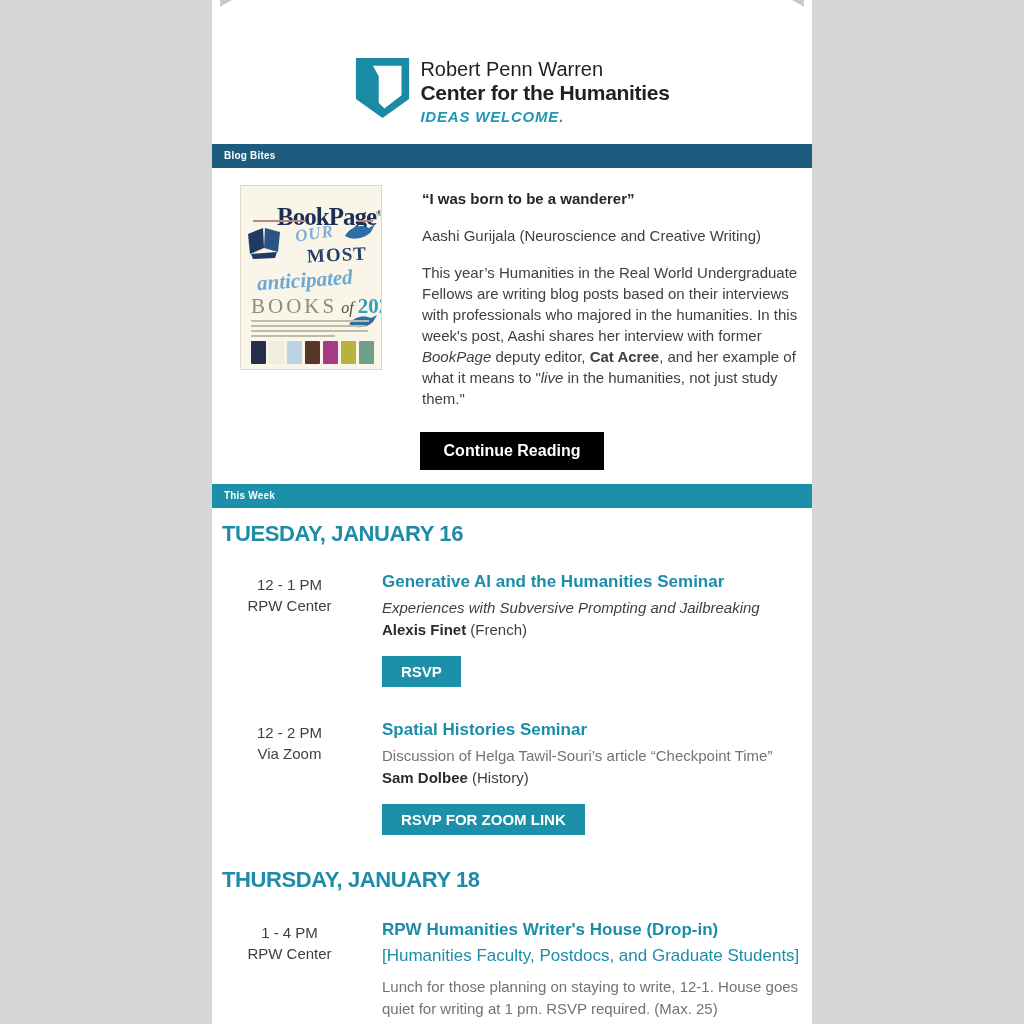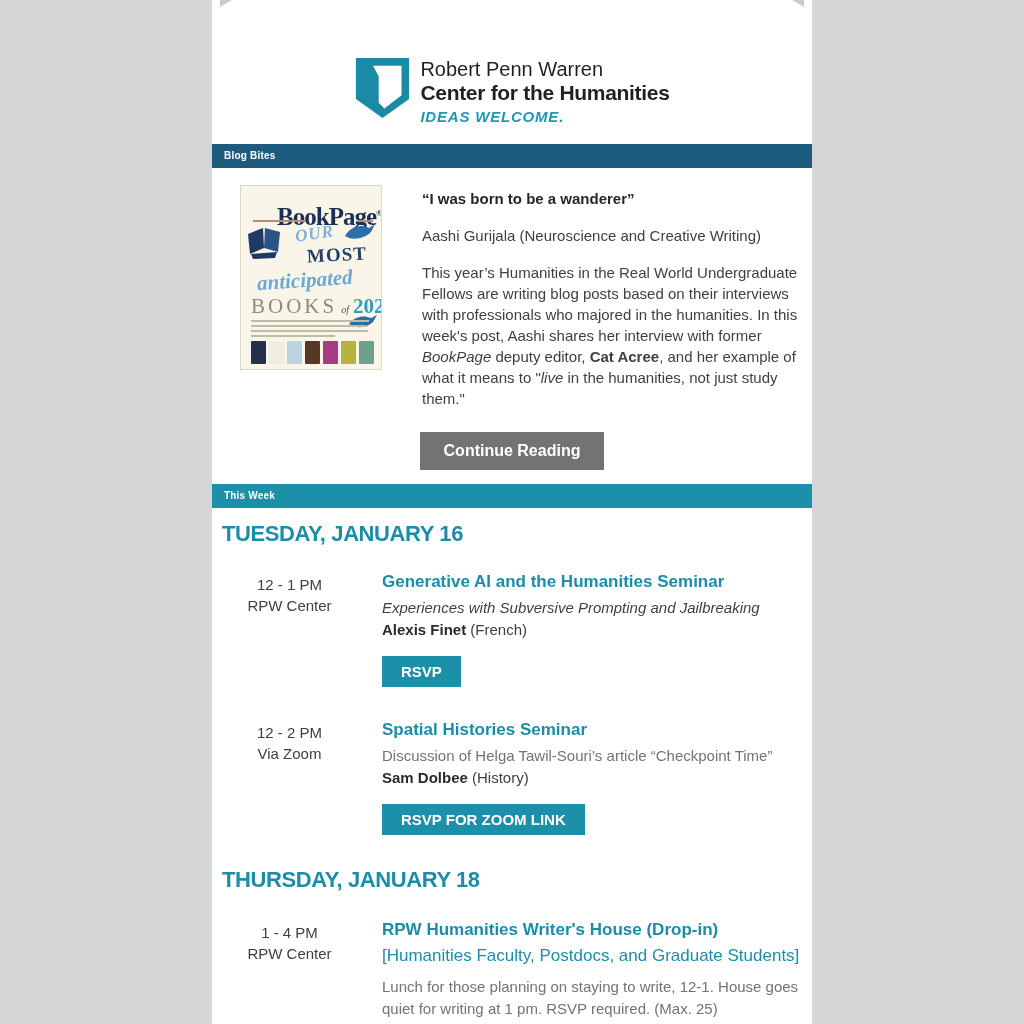--- a/index.html
+++ b/index.html
@@ -26,35 +26,35 @@
   .banner.dark { margin-top:19px; background:#1e5c7f; }
   .banner.teal { background:#1d90a9; }
 
   
   .blog-row { display:flex; padding:17px 10px 0 28px; gap:40px; }
   .blog-text { flex:1; font-size:15px; line-height:21px; color:#3f3f3f; padding-top:3px; }
   .blog-title { font-weight:700; color:#262626; margin-bottom:16px; }
   .blog-byline { margin-bottom:16px; }
   .btn-row { text-align:center; margin:23px 0 14px; }
   .btn { display:inline-block; color:#fff; font-weight:700; text-decoration:none; cursor:pointer; }
-  .btn.navy { background:#737373; font-size:16px; padding:10px 24px; }
+  .btn.navy { background:#000000; font-size:16px; padding:10px 24px; }
   .btn.teal { background:#1d90a9; font-size:15px; padding:7px 19px; margin-top:15px; }
 
   
   .cover { position:relative; flex:none; width:142px; height:185px; background:#f9f5e8; border:1px solid #ddd8c6; overflow:hidden; cursor:pointer; }
   .cover .masthead { text-align:right; margin-top:17px; font-family:"Liberation Serif", serif; font-weight:700; font-size:25px; letter-spacing:-1px; color:#1c2f55; }
   .cover .masthead sup { font-size:8px; }
   .cover .tinybar { position:absolute; height:2px; background:#b98a7a; }
   .cover .word { position:absolute; font-family:"Liberation Serif", serif; }
   .cover .our { left:54px; top:38px; font-size:17px; font-weight:700; font-style:italic; color:#7fb0d6; transform:rotate(-8deg); letter-spacing:1px; }
   .cover .most { left:66px; top:58px; font-size:19px; font-weight:700; color:#24406b; transform:rotate(-3deg); letter-spacing:1px; }
   .cover .anticipated { left:16px; top:82px; font-size:21px; font-weight:700; font-style:italic; color:#6ea7d2; transform:rotate(-4deg); }
   .cover .booksline { position:absolute; left:10px; top:108px; display:flex; align-items:baseline; gap:4px; }
   .cover .books { font-family:"Liberation Serif", serif; font-size:21px; color:#8d8d7d; letter-spacing:3px; font-weight:400; }
-  .cover .of { font-family:"Liberation Serif", serif; font-style:italic; font-size:10px; color:#4c4c40; }
+  .cover .of { font-family:"Liberation Serif", serif; font-style:italic; font-size:16px; color:#4c4c40; }
   .cover .year { font-family:"Liberation Serif", serif; font-size:21px; font-weight:700; color:#2f9fc0; }
   .cover .blurb { position:absolute; left:10px; top:134px; width:118px; }
   .cover .blurb div { height:2px; background:#c0bba8; margin-bottom:3px; }
   .cover .thumbs { position:absolute; left:10px; bottom:5px; display:flex; gap:3px; }
   .cover .thumbs div { width:15px; height:23px; border-radius:1px; }
 
   
   .day-heading { font-size:22px; font-weight:700; color:#1d8ca8; letter-spacing:-0.4px; margin:13px 0 0 10px; }
   .day-heading.second { margin-top:32px; }
   .event { display:flex; margin-top:22px; padding-left:10px; }

